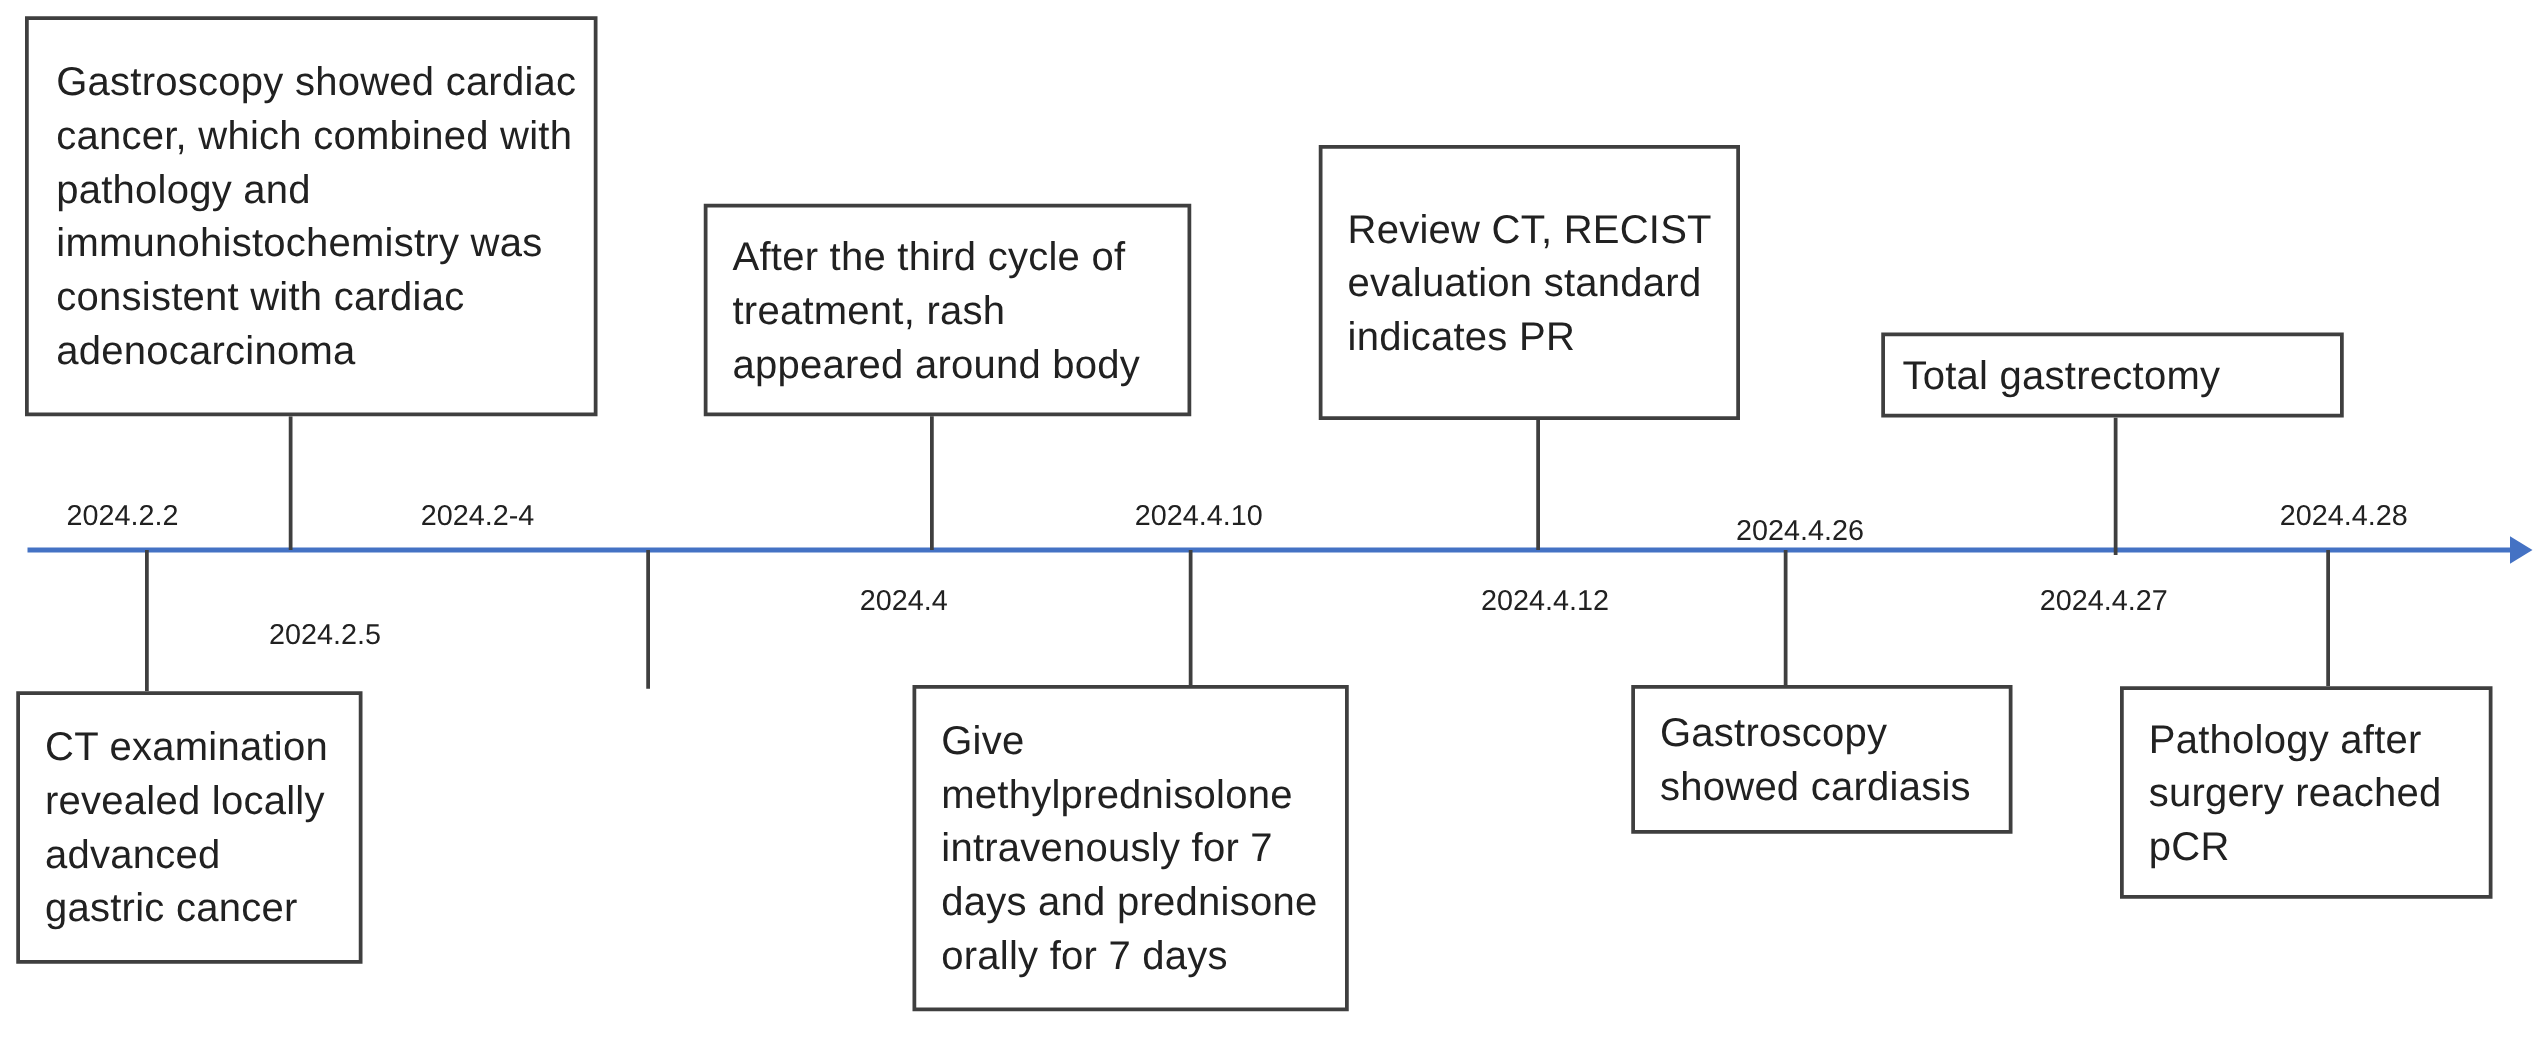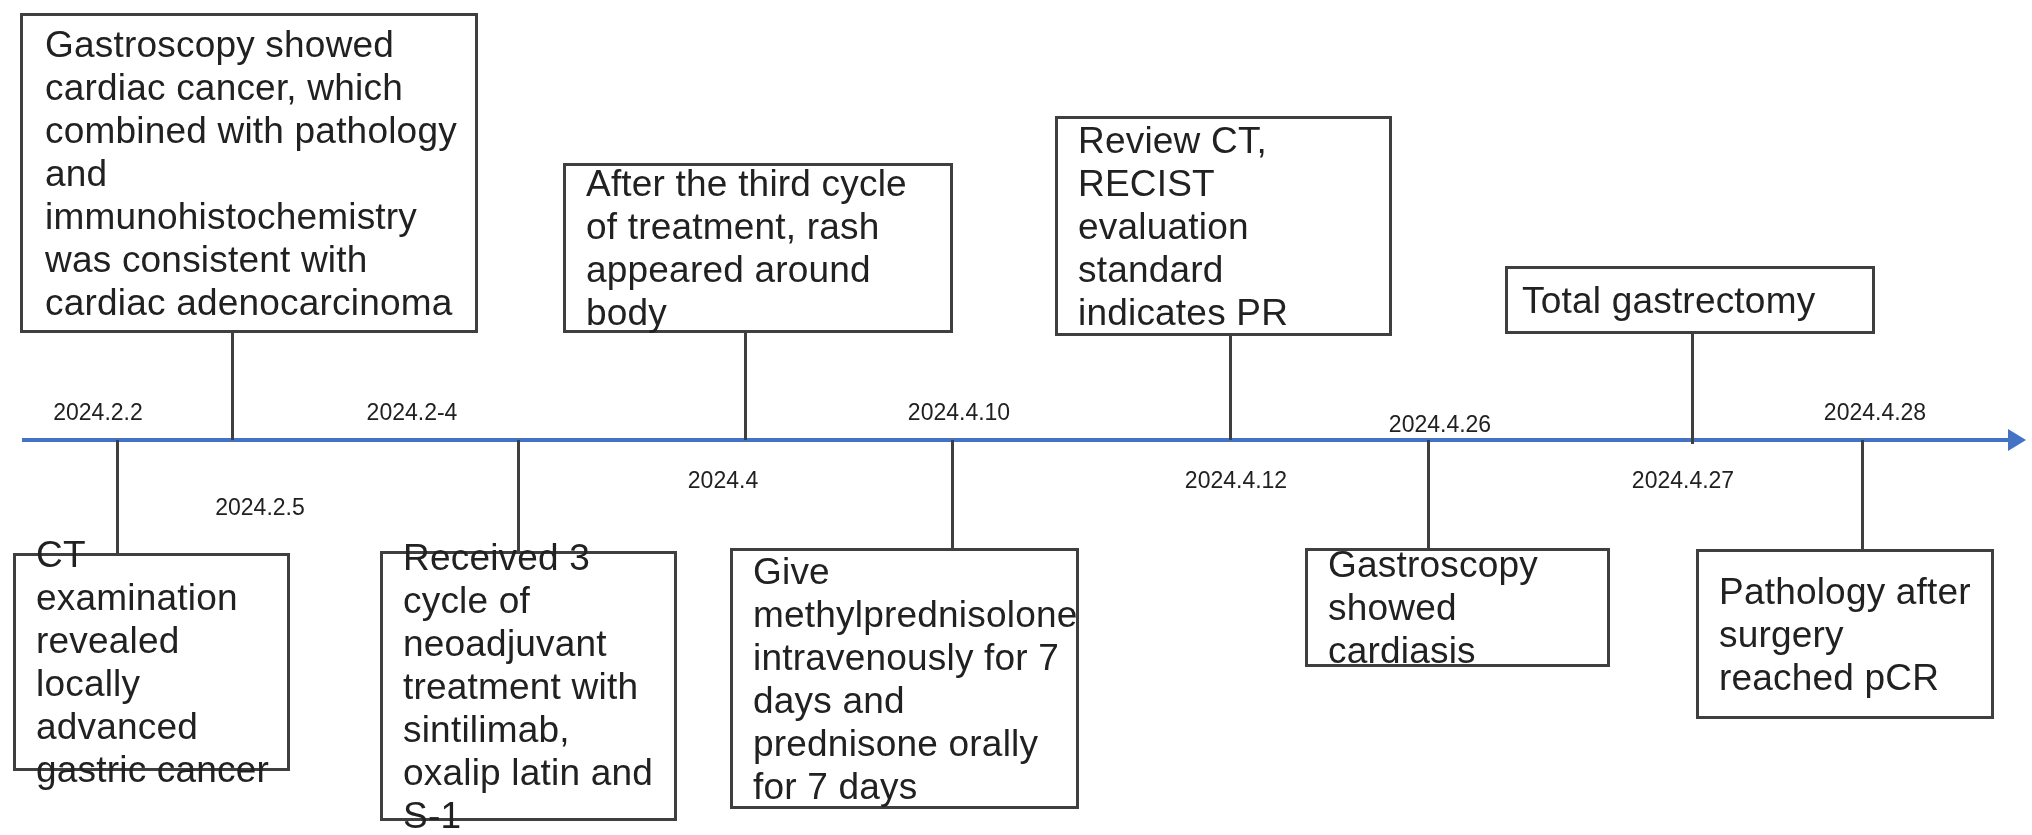--- a/index.html
+++ b/index.html
@@ -34,21 +34,21 @@
     border-top: 11px solid transparent;
     border-bottom: 11px solid transparent;
   }
   .evbox {
     position: absolute;
     box-sizing: border-box;
     border: 3px solid #3f3f3f;
     background: #ffffff;
     display: flex;
     align-items: center;
-    font-size: 37px;
+    font-size: 32px;
     line-height: 43px;
     letter-spacing: 0.2px;
     padding: 6px 12px 6px 20px;
     color: #212121;
   }
   .connector {
     position: absolute;
     width: 3px;
     background: #3f3f3f;
   }
@@ -63,21 +63,21 @@
 </style>
 </head>
 <body>
 
 <div class="canvas">
 
   <div class="axis"></div>
   <div class="axis-arrow"></div>
 
   <div class="datelabel" style="left:98px;  top:395px;">2024.2.2</div>
-  <div class="datelabel" style="left:382px; top:395px;margin-left:30px;">2024.2-4</div>
+  <div class="datelabel" style="left:382px; top:395px;">2024.2-4</div>
   <div class="datelabel" style="left:959px; top:395px;">2024.4.10</div>
   <div class="datelabel" style="left:1420px;top:407px;margin-left:20px;">2024.4.26</div>
   <div class="datelabel" style="left:1875px;top:395px;">2024.4.28</div>
 
   <div class="datelabel" style="left:260px; top:490px;">2024.2.5</div>
   <div class="datelabel" style="left:723px; top:463px;">2024.4</div>
   <div class="datelabel" style="left:1236px;top:463px;">2024.4.12</div>
   <div class="datelabel" style="left:1683px;top:463px;">2024.4.27</div>
 
   <div class="connector" style="left:231px; top:333px;height:107px;"></div>
@@ -90,18 +90,17 @@
   <div class="connector" style="left:951px; top:440px;height:108px;"></div>
   <div class="connector" style="left:1427px;top:440px;height:108px;"></div>
   <div class="connector" style="left:1861px;top:440px;height:109px;"></div>
 
   <div class="evbox" style="left:20px;  top:13px;  width:458px; height:320px; padding-left:22px;">Gastroscopy showed cardiac cancer, which combined with pathology and immunohistochemistry was consistent with cardiac adenocarcinoma</div>
   <div class="evbox" style="left:563px; top:163px; width:390px; height:170px;">After the third cycle of treatment, rash appeared around body</div>
   <div class="evbox" style="left:1055px;top:116px; width:337px; height:220px;">Review CT, RECIST evaluation standard indicates PR</div>
   <div class="evbox" style="left:1505px;top:266px; width:370px; height:68px; padding-left:14px;">Total gastrectomy</div>
 
   <div class="evbox" style="left:13px;  top:553px; width:277px; height:218px; ">CT examination revealed locally advanced gastric cancer</div>
-  <div class="evbox" style="left:380px; top:551px; width:297px; height:270px;">Received 3 cycle of neoadjuvant treatment with sintilimab, oxalip latin and S-1</div>
   <div class="evbox" style="left:730px; top:548px; width:349px; height:261px;">Give methylprednisolone intravenously for 7 days and prednisone orally for 7 days</div>
   <div class="evbox" style="left:1305px;top:548px; width:305px; height:119px;">Gastroscopy showed cardiasis</div>
   <div class="evbox" style="left:1696px;top:549px; width:298px; height:170px;">Pathology after surgery reached pCR</div>
 
 </div>
 
 </body></html>

